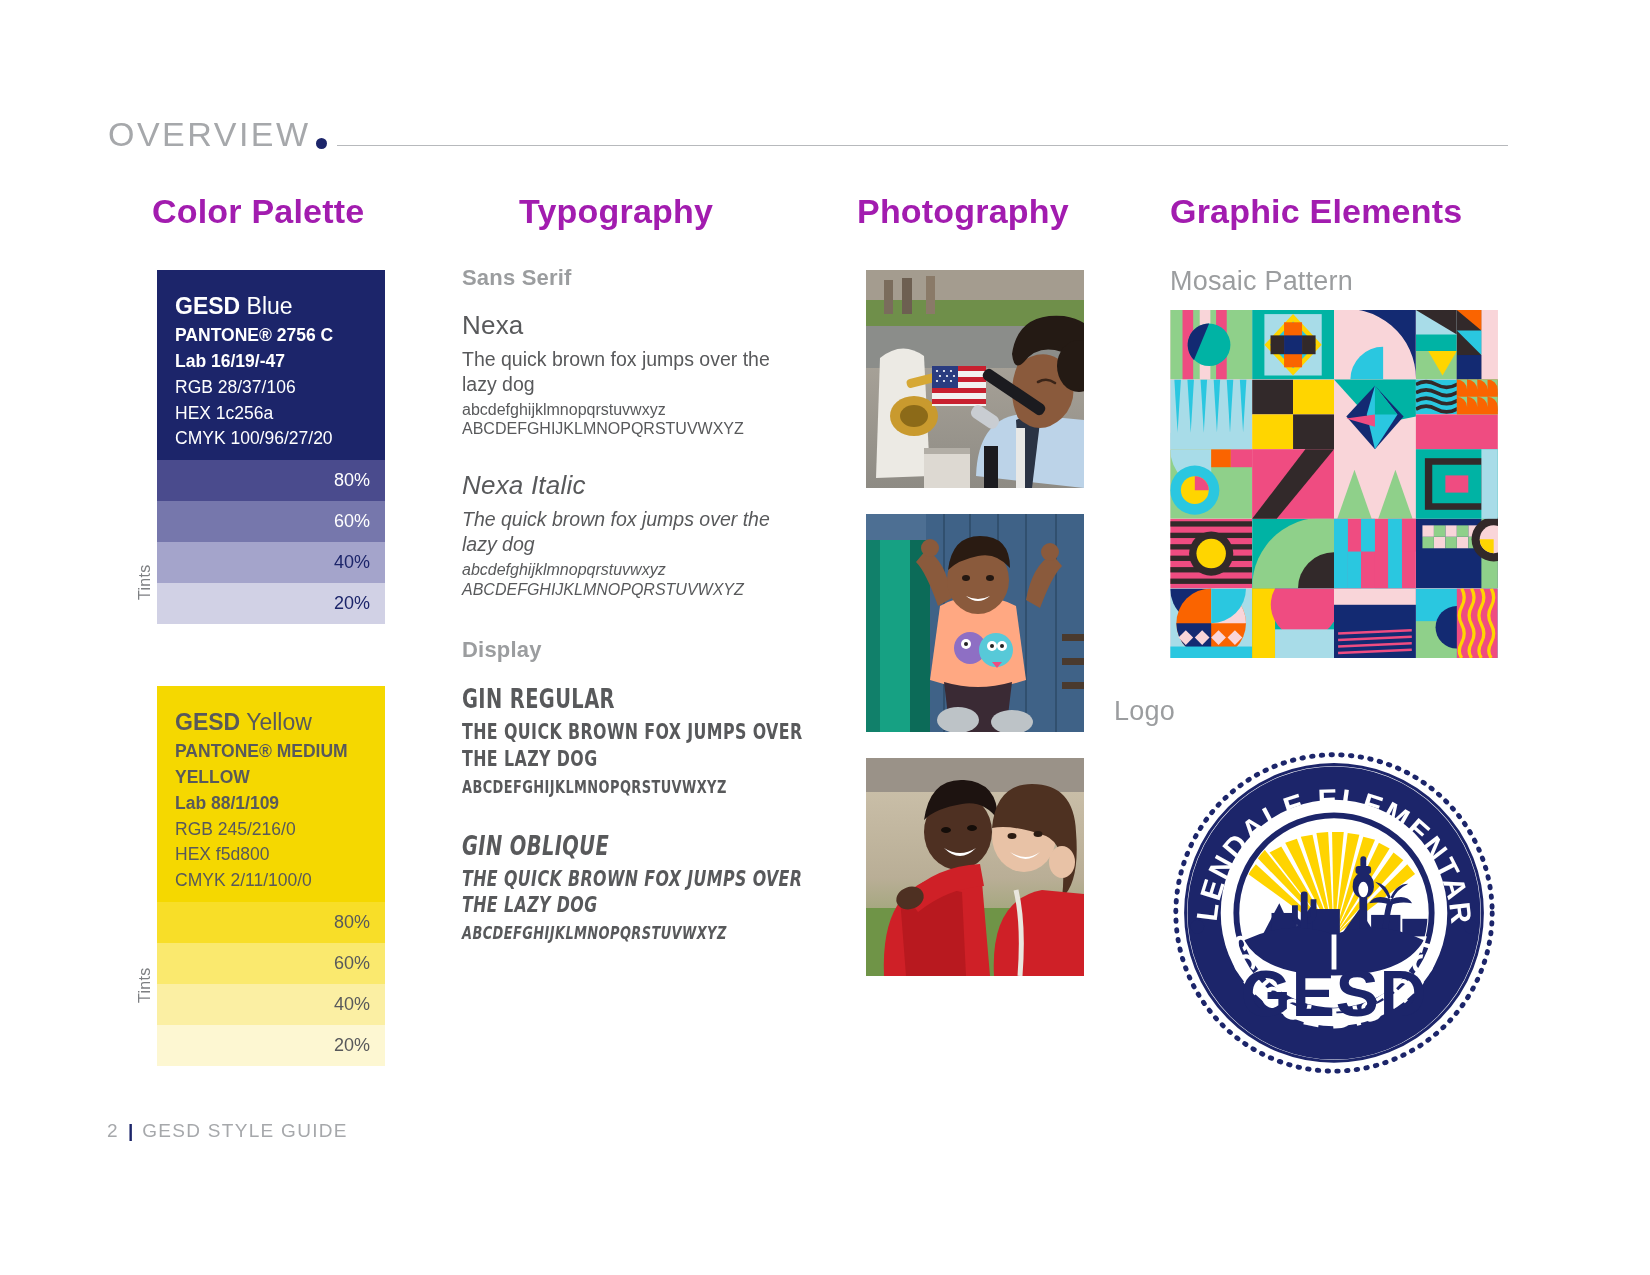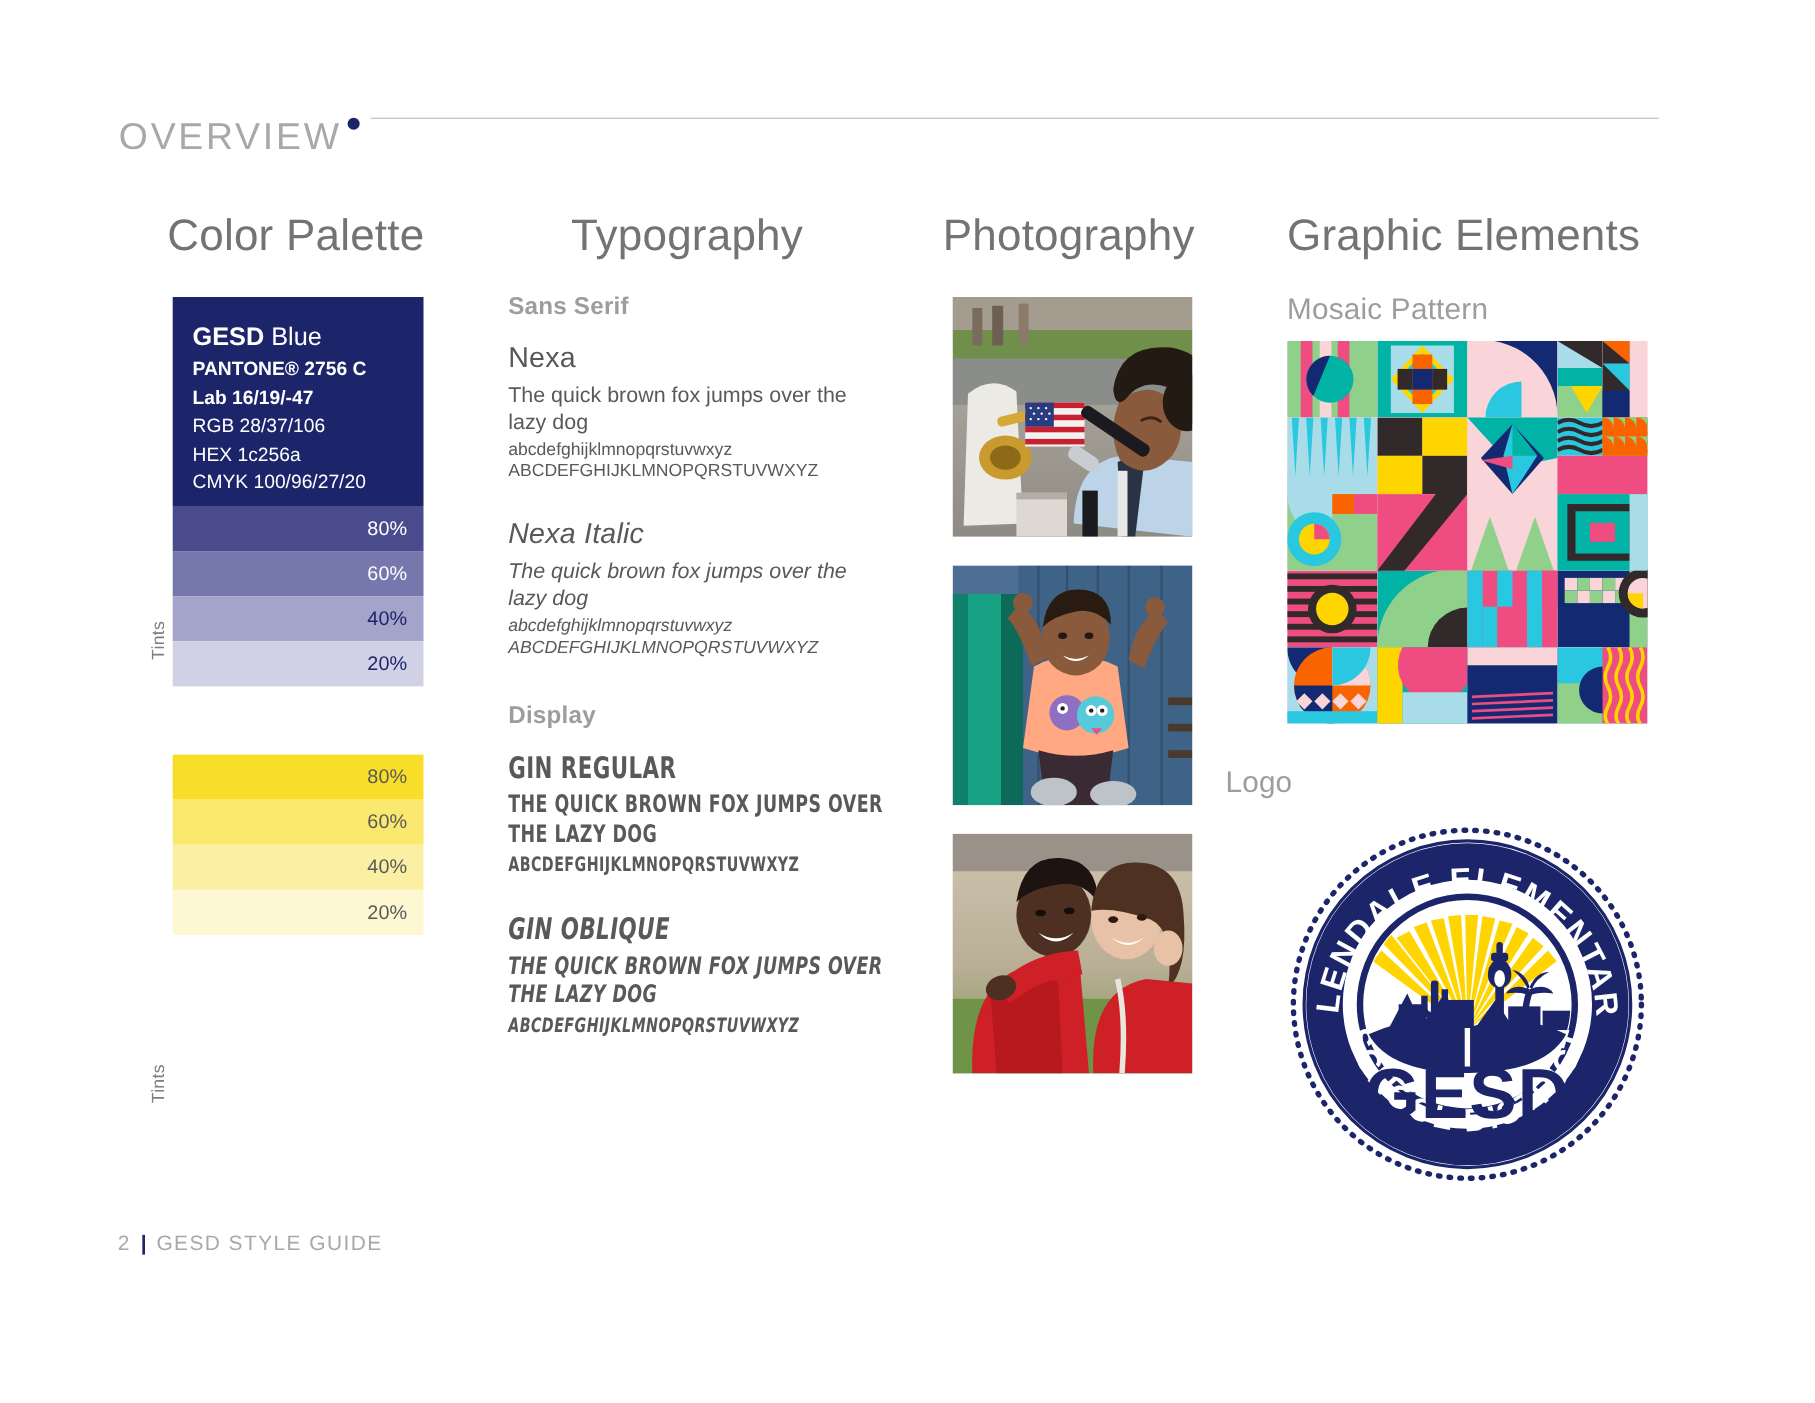--- a/index.html
+++ b/index.html
@@ -8,41 +8,41 @@
     background:#ffffff;
     font-family:"Liberation Sans", sans-serif;
     position:relative;
     overflow:hidden;
   }
 
   
   .page-header{
     position:absolute; left:108px; top:107px;
     width:1400px; height:44px;
-    display:flex; align-items:flex-start;
+    display:flex; align-items:flex-end;
   }
   .page-header .ov-title{
     font-size:34px; letter-spacing:2.5px;
     color:#a6a8ab; font-weight:400; line-height:1;
     white-space:nowrap;
   }
   .page-header .ov-dot{
     width:11px; height:11px; border-radius:50%;
     background:#1c256a; margin-left:5px; margin-bottom:2px;
     flex:0 0 auto;
   }
   .page-header .ov-rule{
     flex:1 1 auto; height:1px; background:#b7b9bc;
     margin-left:10px; margin-bottom:5px;
   }
 
   
   .col-head{
     position:absolute;
-    font-size:40px; font-weight:400; color:#737373;
+    font-size:34px; font-weight:700; color:#a21caf;
     letter-spacing:.2px; white-space:nowrap;
   }
   #head-color { left:152px;  top:192px; }
   #head-type  { left:519px;  top:192px; }
   #head-photo { left:857px;  top:192px; }
   #head-graph { left:1170px; top:192px; }
 
   
   .swatch-block{ position:absolute; width:228px; }
   #swatch-blue   { left:157px; top:270px; }
@@ -178,20 +178,31 @@
     <div class="sw-line">HEX 1c256a</div>
     <div class="sw-line">CMYK 100/96/27/20</div>
   </div>
   <div class="tint-row" style="background: rgb(74, 75, 141); color: rgb(255, 255, 255);">80%</div>
   <div class="tint-row" style="background: rgb(118, 119, 172); color: rgb(255, 255, 255);">60%</div>
   <div class="tint-row" style="background: rgb(164, 164, 203); color: rgb(28, 37, 106);">40%</div>
   <div class="tint-row" style="background: rgb(209, 209, 229); color: rgb(28, 37, 106);">20%</div>
 </div>
 
 <div class="swatch-block" id="swatch-yellow">
+  <div class="swatch-main" style="background: rgb(245, 216, 0); color: rgb(88, 89, 91);">
+    <div class="sw-name">
+      <b>GESD</b>
+      <span>Yellow</span>
+    </div>
+    <div class="sw-line bold sw-pantone">PANTONE® MEDIUM YELLOW</div>
+    <div class="sw-line bold">Lab 88/1/109</div>
+    <div class="sw-line">RGB 245/216/0</div>
+    <div class="sw-line">HEX f5d800</div>
+    <div class="sw-line">CMYK 2/11/100/0</div>
+  </div>
   <div class="tint-row" style="background: rgb(248, 222, 40); color: rgb(88, 89, 91);">80%</div>
   <div class="tint-row" style="background: rgb(250, 233, 110); color: rgb(88, 89, 91);">60%</div>
   <div class="tint-row" style="background: rgb(251, 239, 163); color: rgb(88, 89, 91);">40%</div>
   <div class="tint-row" style="background: rgb(253, 247, 210); color: rgb(88, 89, 91);">20%</div>
 </div>
 
 <div class="type-col">
 
   <div class="type-section-head">Sans Serif</div>
 

